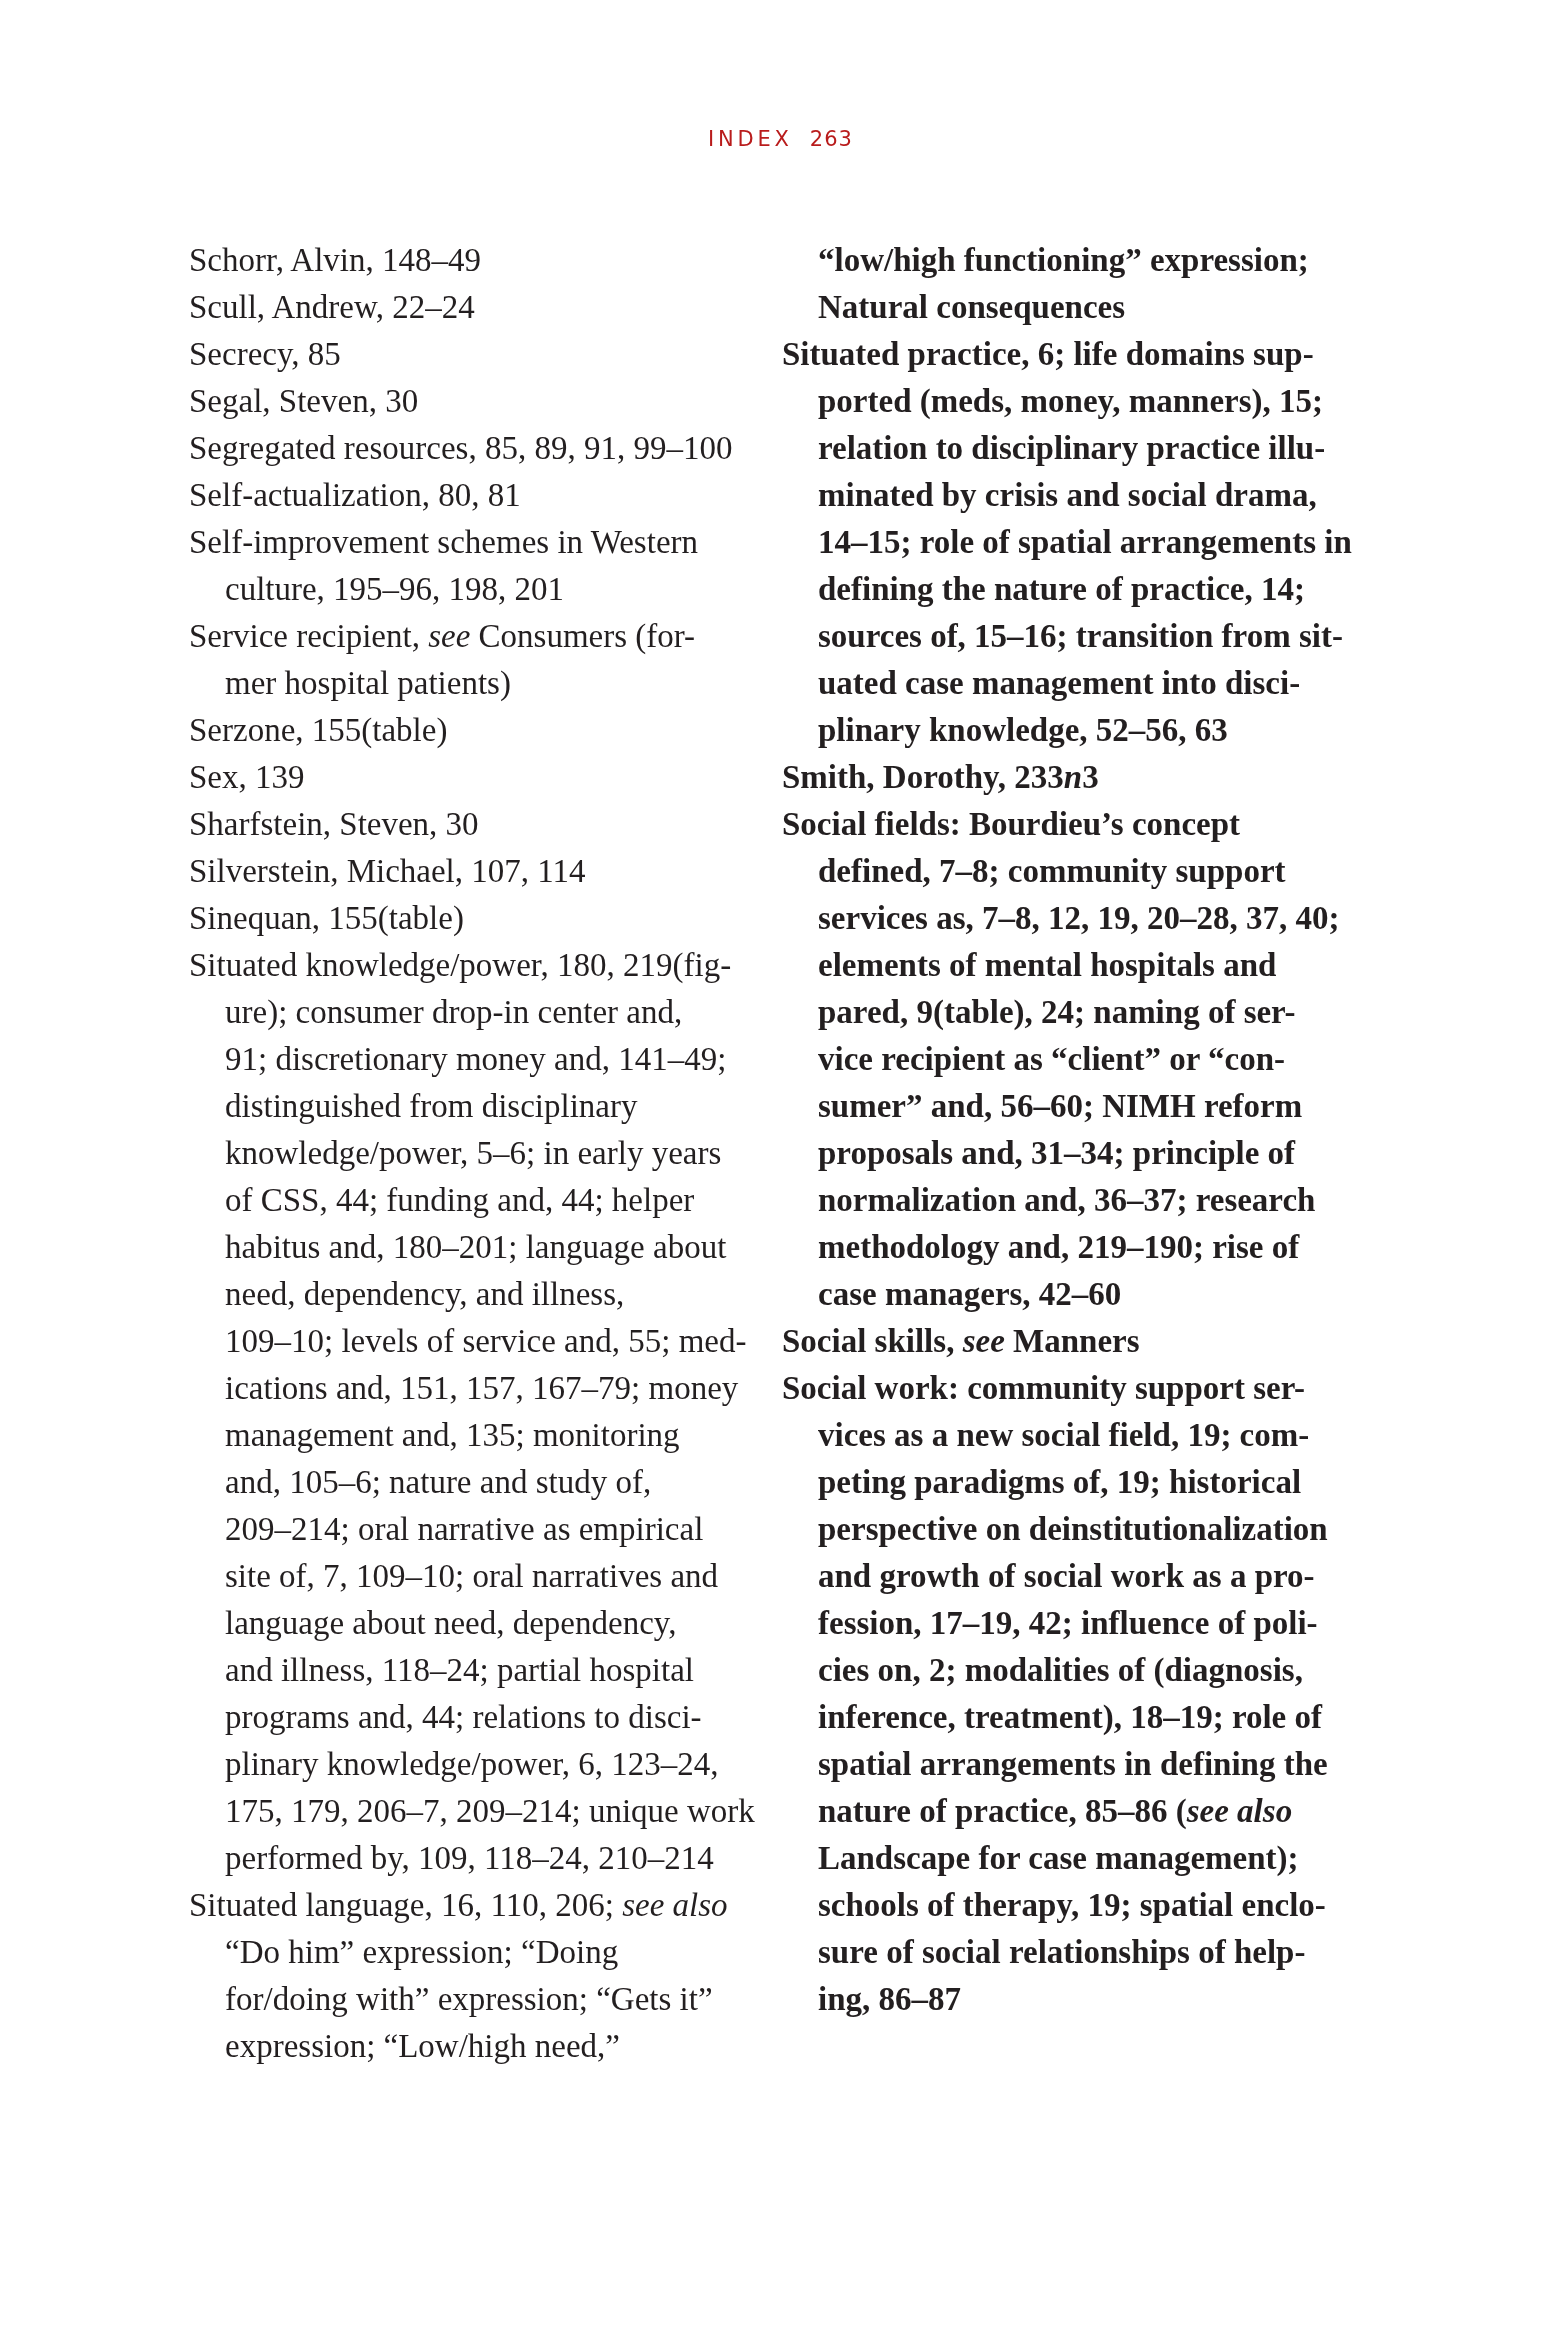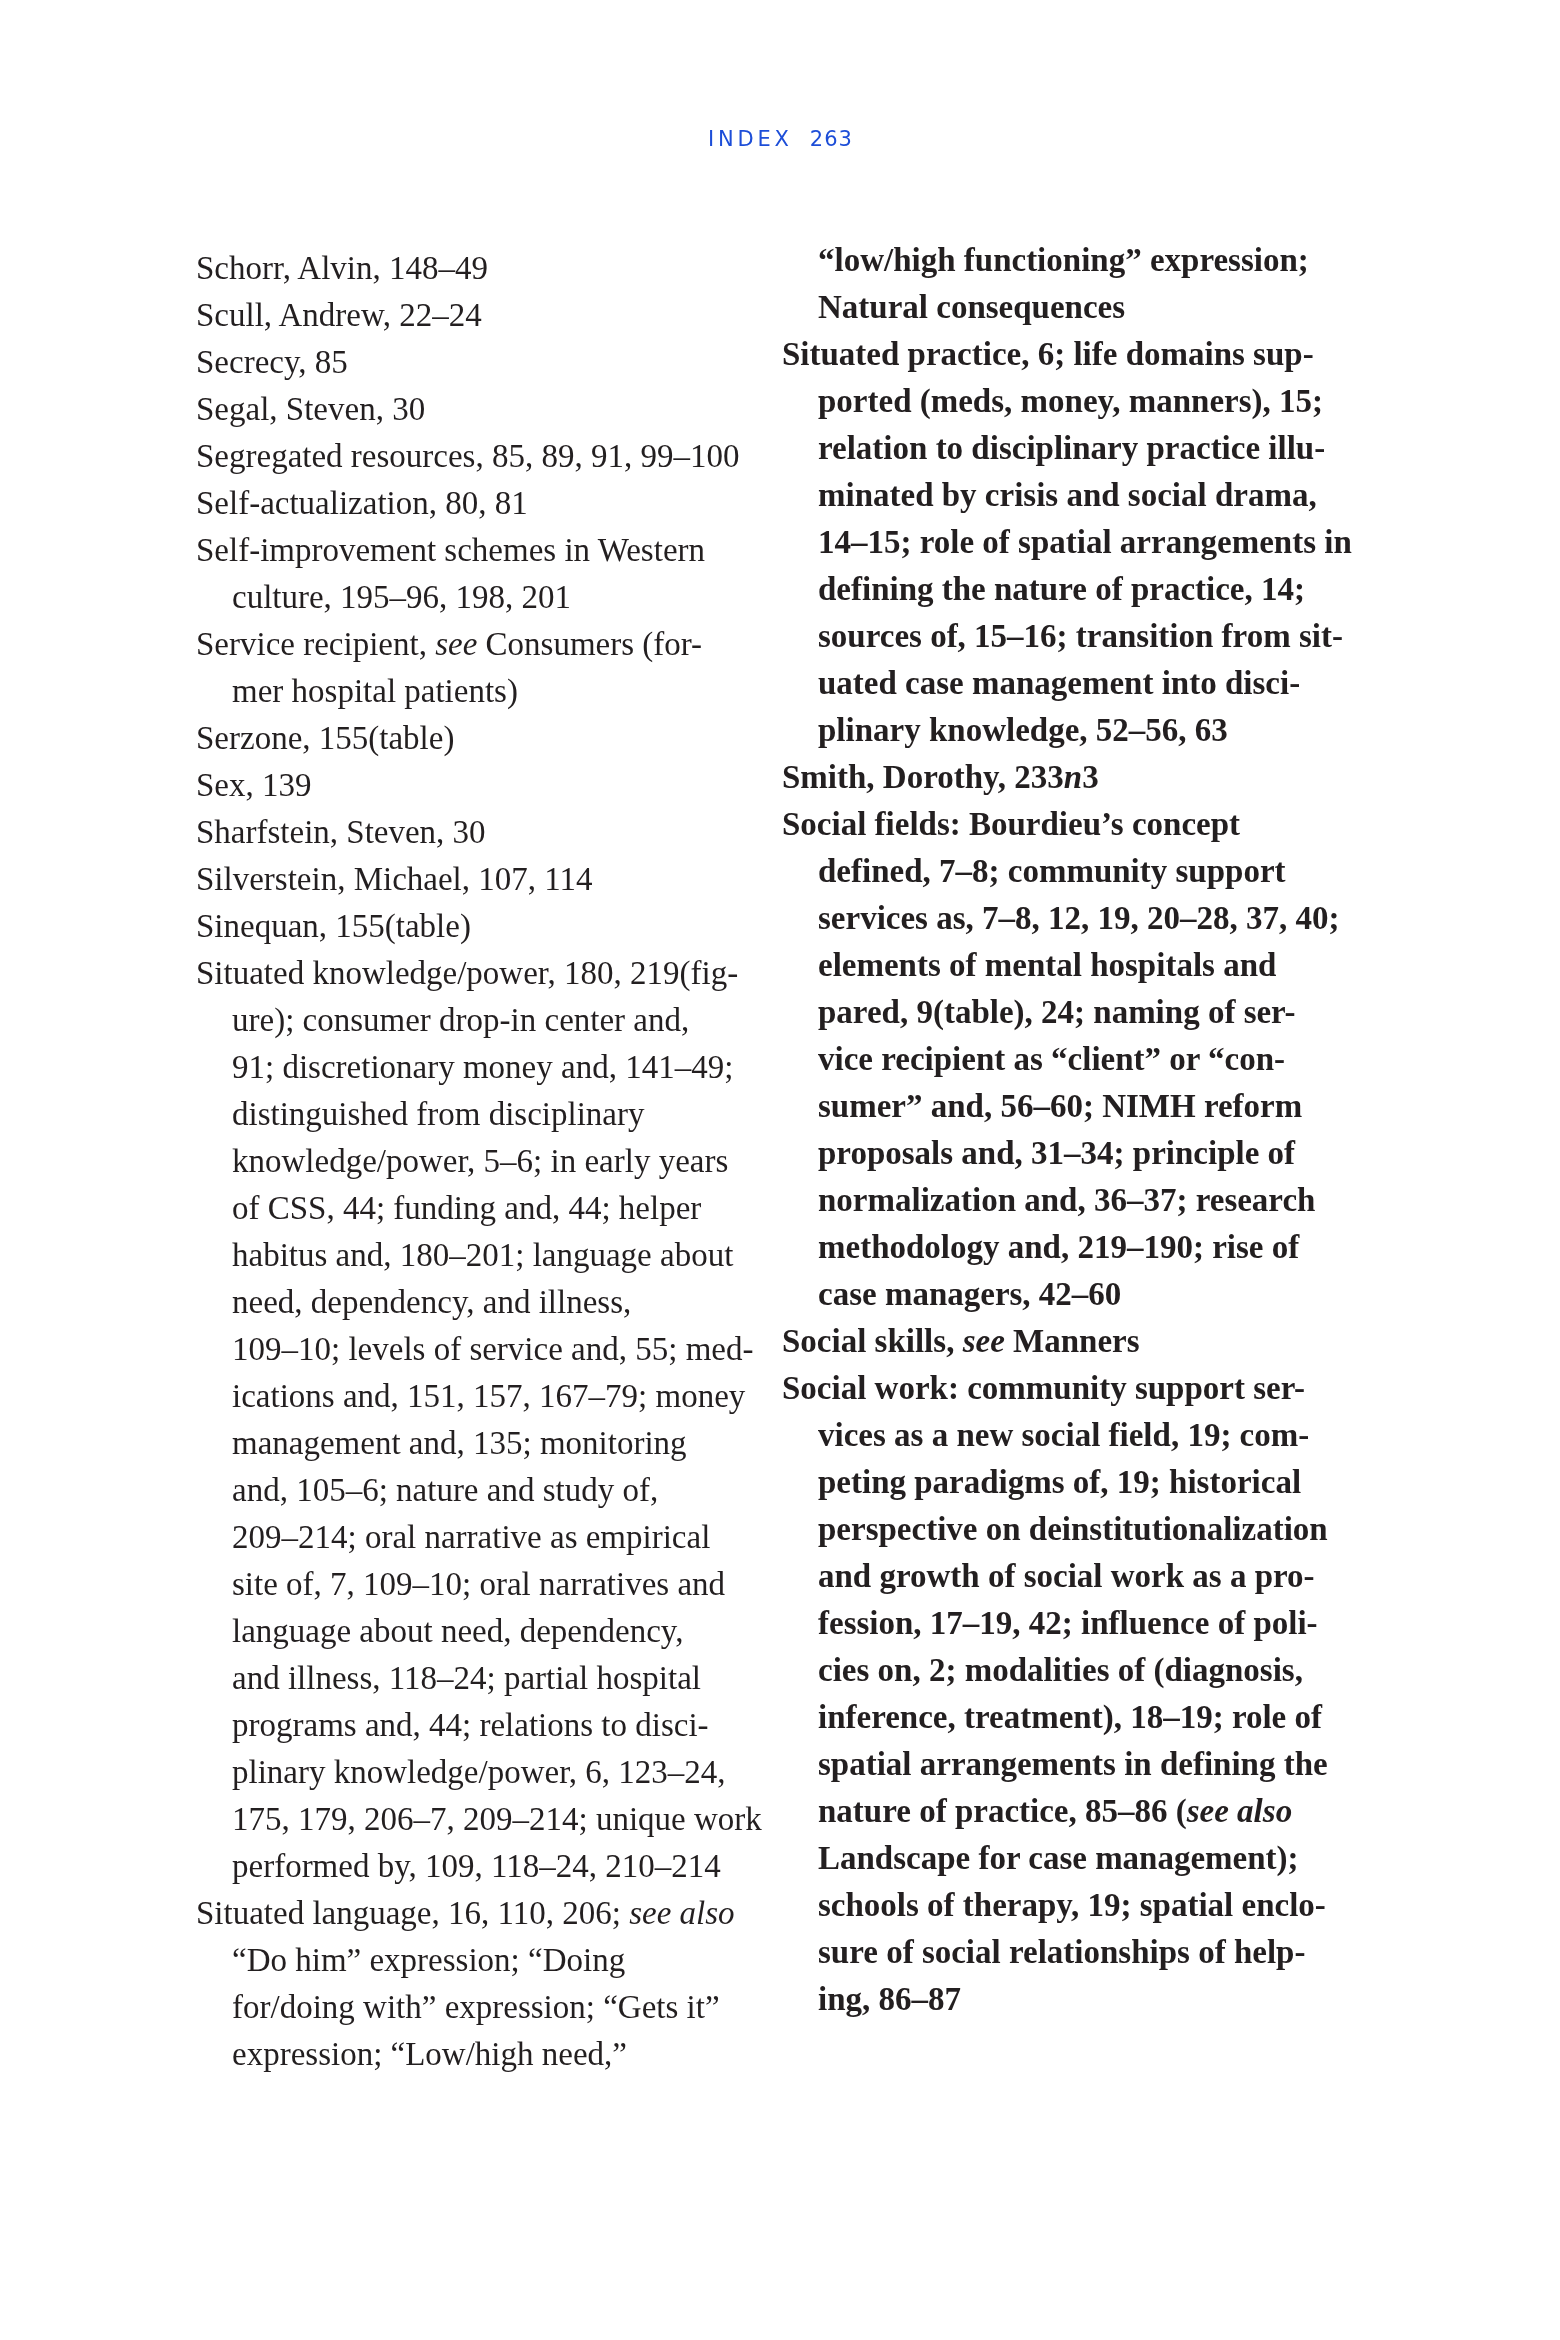--- a/index.html
+++ b/index.html
@@ -1,28 +1,28 @@
 <!DOCTYPE html>
 <html><head>
 <meta charset="utf-8">
 <style>
   html, body { margin: 0; padding: 0; background: #ffffff; }
   body { width: 1561px; height: 2341px; position: relative; overflow: hidden; }
   .page { position: absolute; left: 0; top: 0; width: 1561px; height: 2341px; background: #ffffff; }
   .running-head {
     position: absolute; top: 125px; left: 0; width: 1561px; text-align: center;
-    font-family: "DejaVu Sans", sans-serif; font-size: 21px; color: #1d4ed8;
+    font-family: "DejaVu Sans", sans-serif; font-size: 21px; color: #b91c1c;
     letter-spacing: 3.8px; line-height: 29px;
   }
   .running-head .folio { margin-left: 17px; letter-spacing: 1px; }
   .column {
     position: absolute; top: 237px;
     font-family: "Liberation Serif", serif; font-size: 33px; color: #231f20;
   }
-  .col-left { left: 196px; width: 574px; margin-top: 8px; }
+  .col-left { left: 189px; width: 574px; }
   .col-right { left: 782px; width: 574px; font-weight: bold; }
   .entry { margin: 0; padding: 0; }
   .line {
     display: block; height: 47px; line-height: 47px; white-space: nowrap;
   }
   .line.cont { padding-left: 36px; }
   .it { font-style: italic; }
 </style>
 </head>
 <body>

